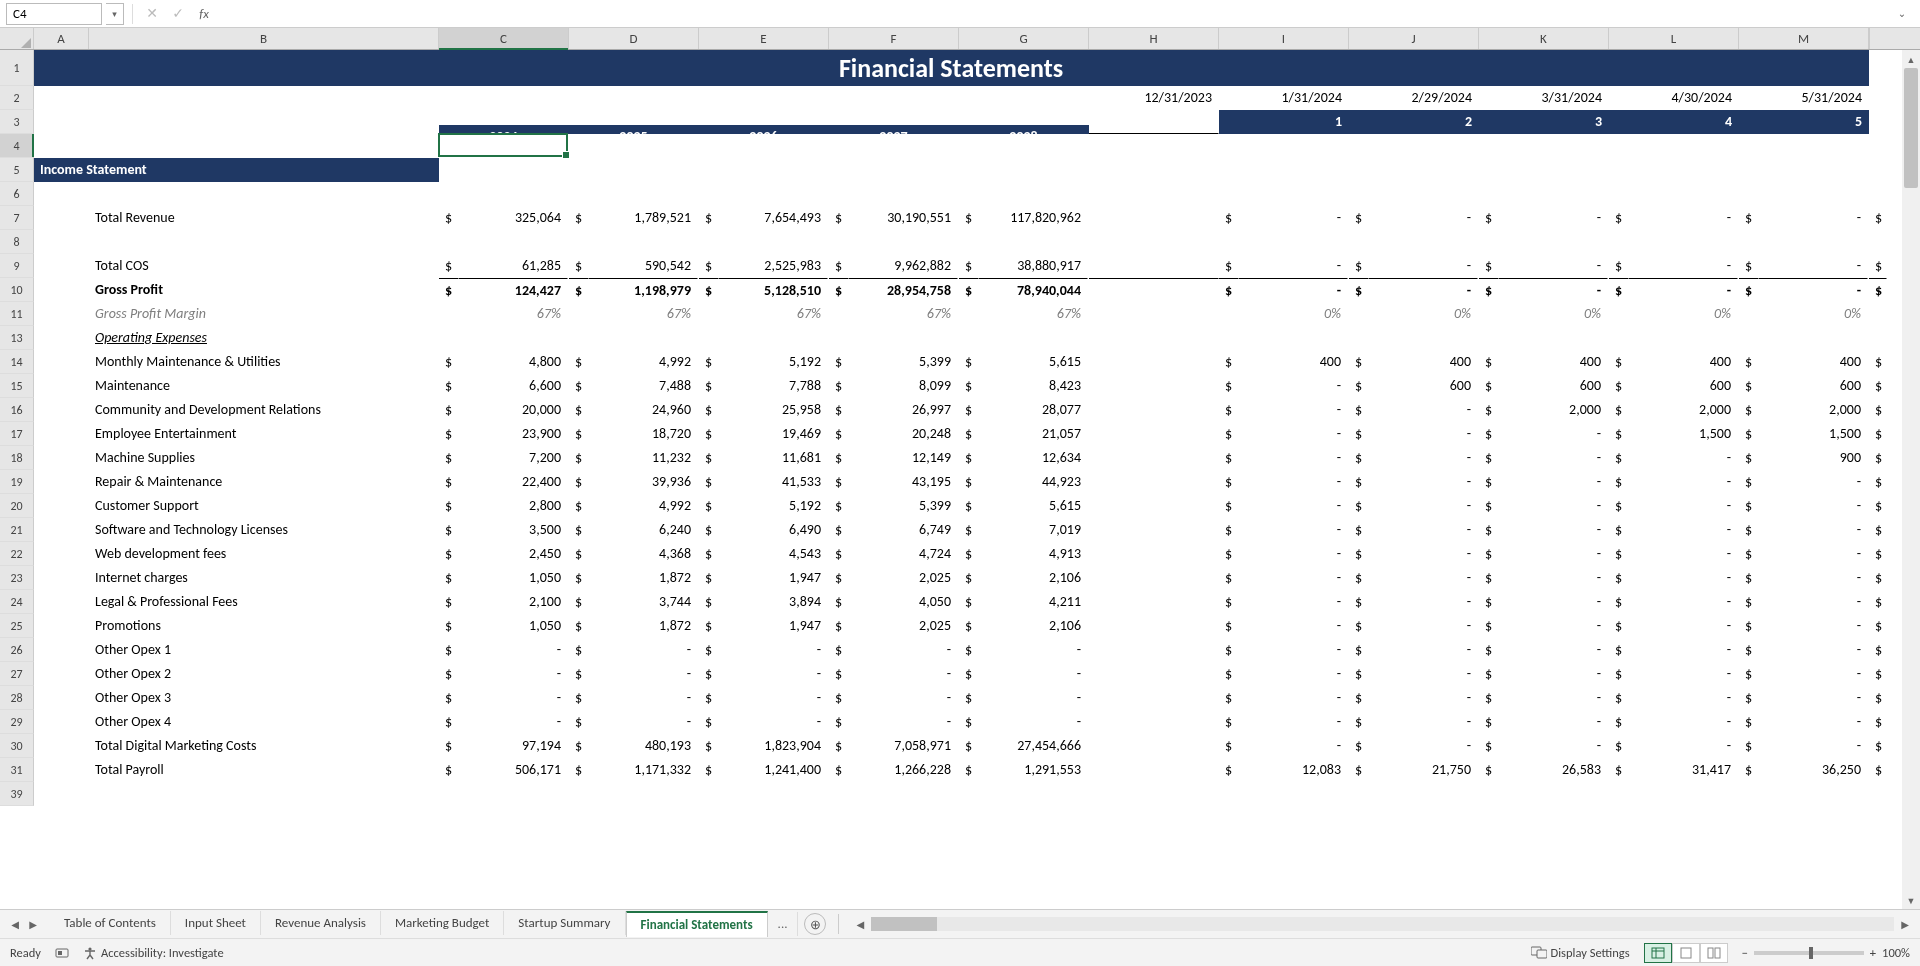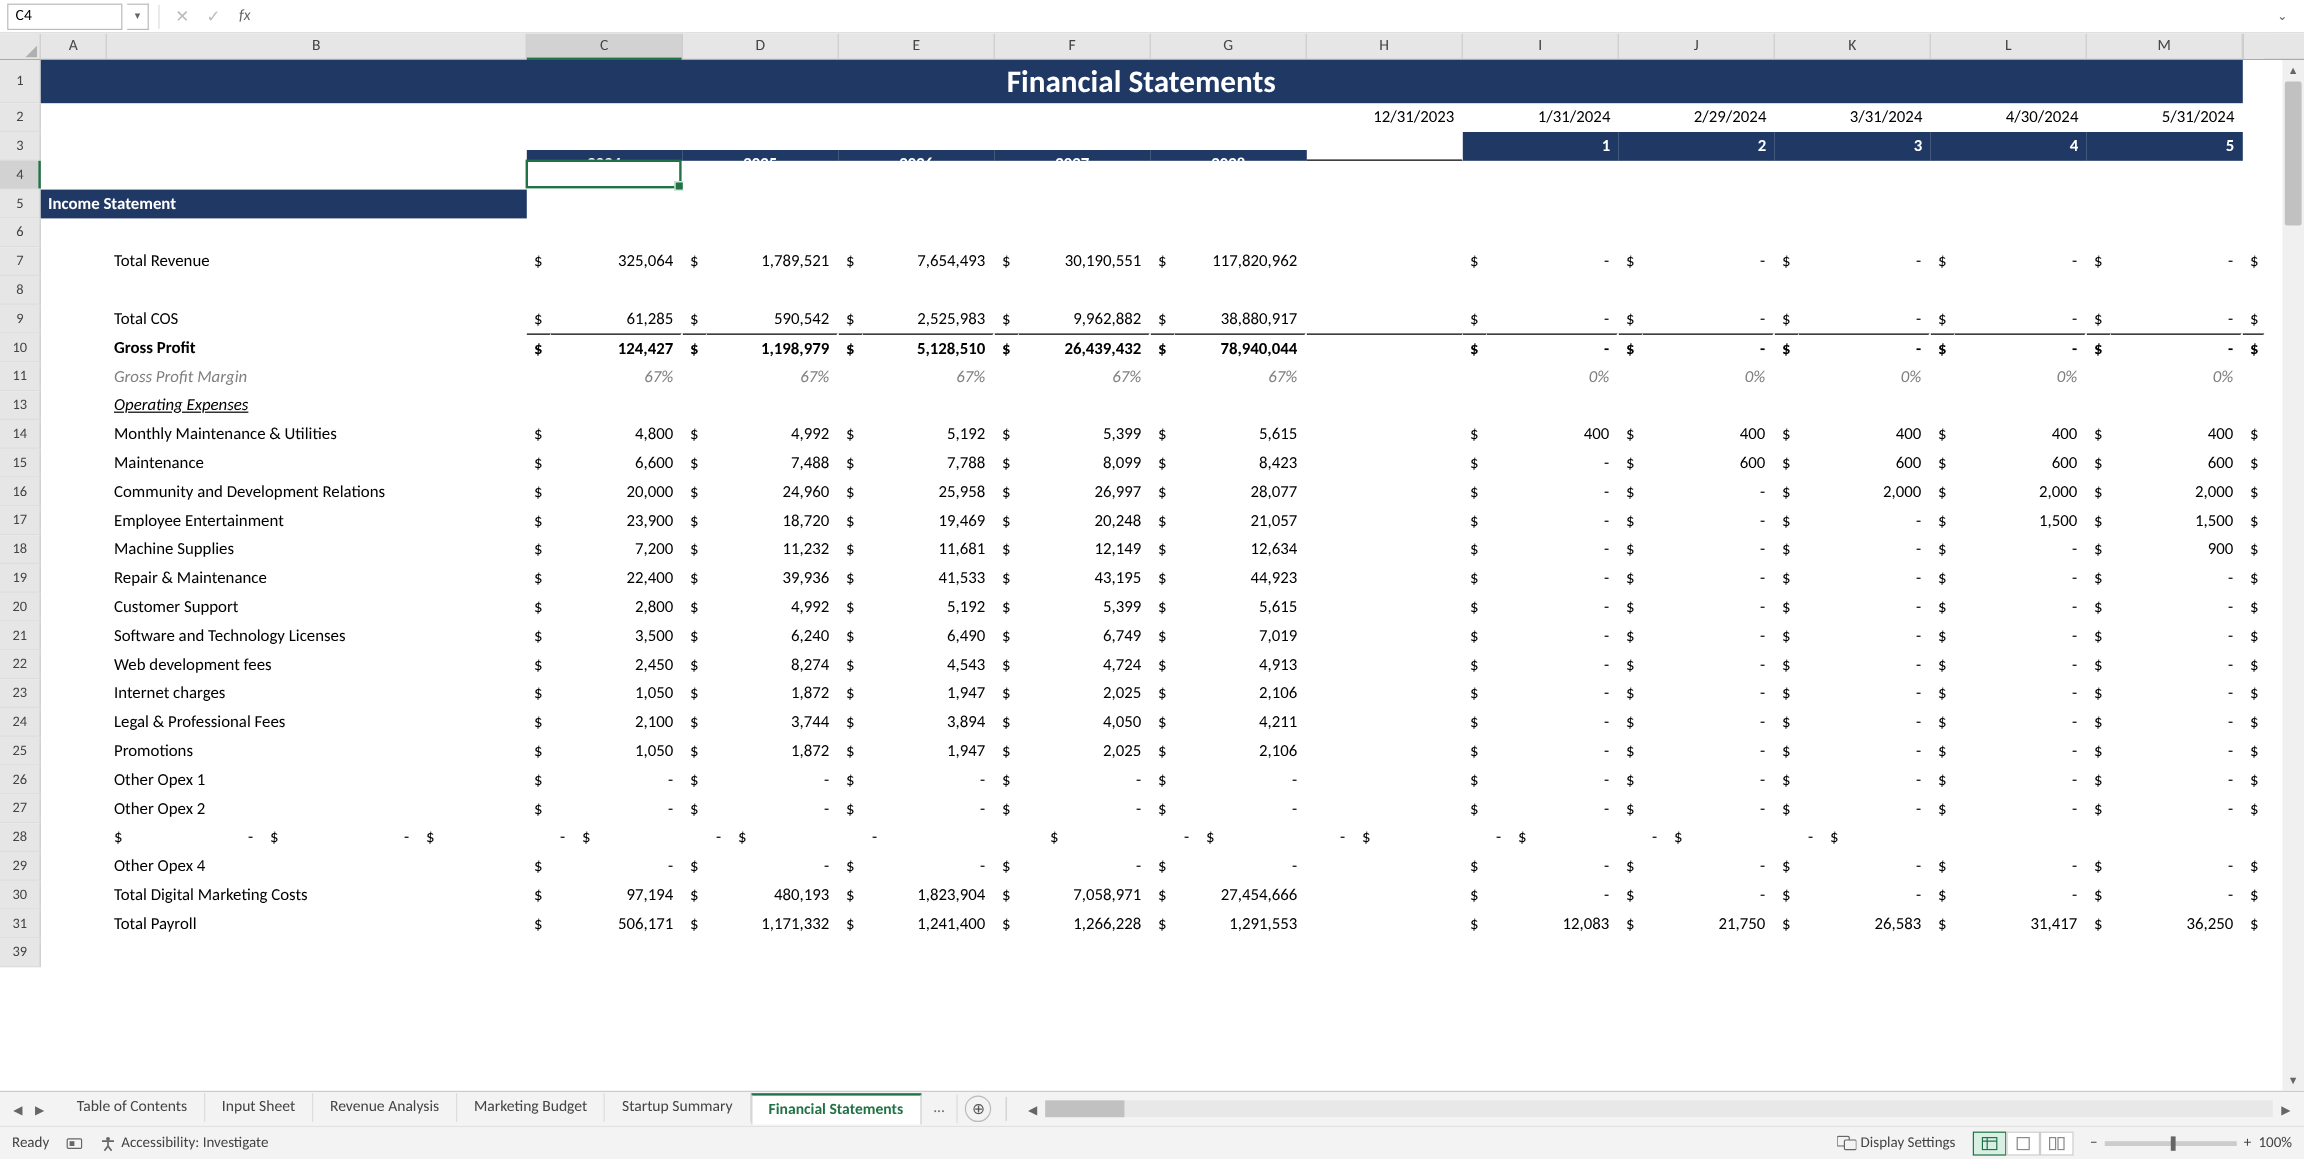--- a/index.html
+++ b/index.html
@@ -348,21 +348,21 @@
             <div class="c" style="width: 130px; display: flex; padding: 0px;">
               <div class="c dsign bold bt " style="width: 20px;">$</div>
               <div class="c num bold bt " style="width: 110px;">1,198,979</div>
             </div>
             <div class="c" style="width: 130px; display: flex; padding: 0px;">
               <div class="c dsign bold bt " style="width: 20px;">$</div>
               <div class="c num bold bt " style="width: 110px;">5,128,510</div>
             </div>
             <div class="c" style="width: 130px; display: flex; padding: 0px;">
               <div class="c dsign bold bt " style="width: 20px;">$</div>
-              <div class="c num bold bt " style="width: 110px;">26,439,432</div>
+              <div class="c num bold bt " style="width: 110px;">28,954,758</div>
             </div>
             <div class="c" style="width: 130px; display: flex; padding: 0px;">
               <div class="c dsign bold bt " style="width: 20px;">$</div>
               <div class="c num bold bt " style="width: 110px;">78,940,044</div>
             </div>
             <div class="c bt" style="width: 130px;"></div>
             <div class="c" style="width: 130px; display: flex; padding: 0px;">
               <div class="c dsign bold bt " style="width: 20px;">$</div>
               <div class="c num bold bt " style="width: 110px;">-</div>
             </div>
@@ -838,21 +838,21 @@
           <div class="rh">22</div>
           <div class="cells">
             <div class="c " style="width: 55px;"></div>
             <div class="c " style="width: 350px;">Web development fees</div>
             <div class="c" style="width: 130px; display: flex; padding: 0px;">
               <div class="c dsign " style="width: 20px;">$</div>
               <div class="c num " style="width: 110px;">2,450</div>
             </div>
             <div class="c" style="width: 130px; display: flex; padding: 0px;">
               <div class="c dsign " style="width: 20px;">$</div>
-              <div class="c num " style="width: 110px;">8,274</div>
+              <div class="c num " style="width: 110px;">4,368</div>
             </div>
             <div class="c" style="width: 130px; display: flex; padding: 0px;">
               <div class="c dsign " style="width: 20px;">$</div>
               <div class="c num " style="width: 110px;">4,543</div>
             </div>
             <div class="c" style="width: 130px; display: flex; padding: 0px;">
               <div class="c dsign " style="width: 20px;">$</div>
               <div class="c num " style="width: 110px;">4,724</div>
             </div>
             <div class="c" style="width: 130px; display: flex; padding: 0px;">
@@ -1125,20 +1125,21 @@
               <div class="c dsign " style="width: 20px;">$</div>
               <div class="c num " style="width: 110px;">-</div>
             </div>
             <div class="c dsign " style="width: 18px;">$</div>
           </div>
         </div>
         <div class="row">
           <div class="rh">28</div>
           <div class="cells">
             <div class="c " style="width: 55px;"></div>
+            <div class="c " style="width: 350px;">Other Opex 3</div>
             <div class="c" style="width: 130px; display: flex; padding: 0px;">
               <div class="c dsign " style="width: 20px;">$</div>
               <div class="c num " style="width: 110px;">-</div>
             </div>
             <div class="c" style="width: 130px; display: flex; padding: 0px;">
               <div class="c dsign " style="width: 20px;">$</div>
               <div class="c num " style="width: 110px;">-</div>
             </div>
             <div class="c" style="width: 130px; display: flex; padding: 0px;">
               <div class="c dsign " style="width: 20px;">$</div>

